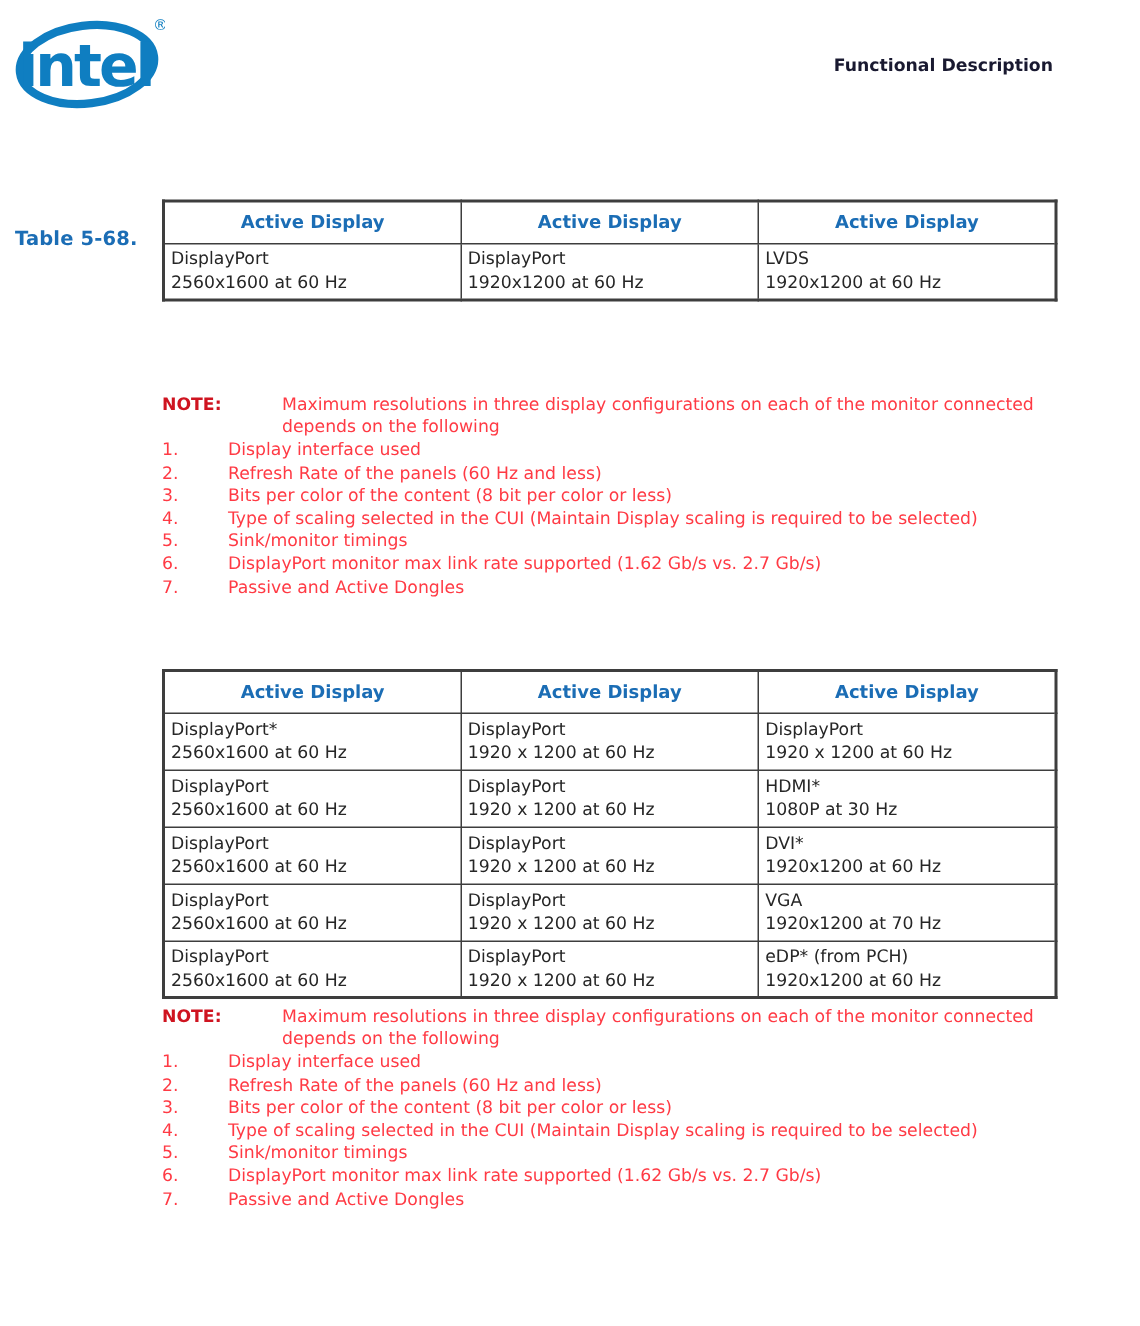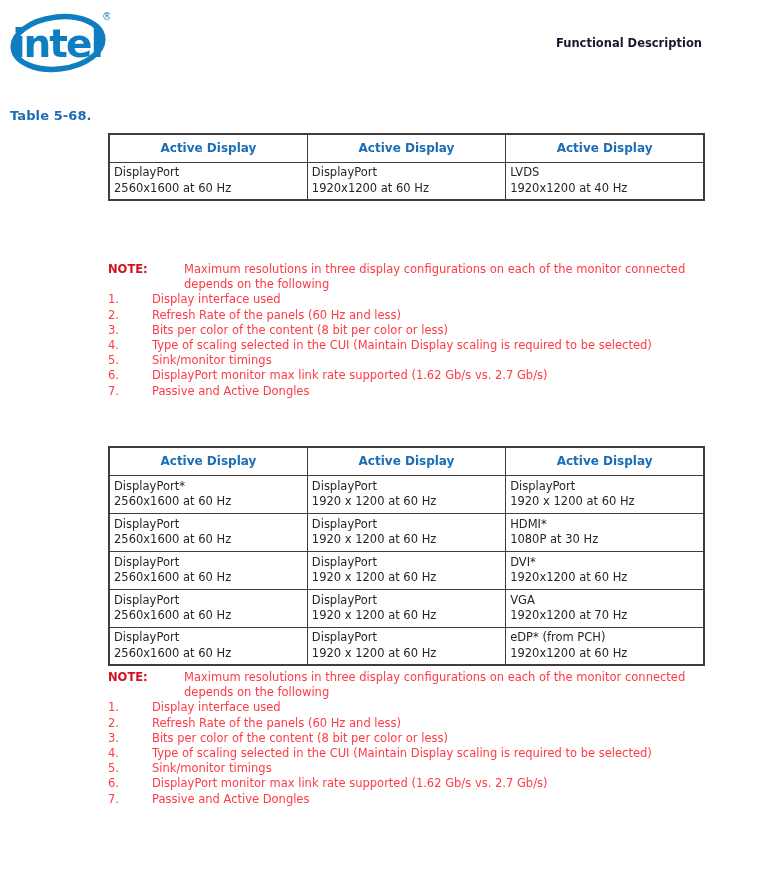--- a/index.html
+++ b/index.html
@@ -27,21 +27,21 @@
   
   .table-title {
     position: absolute;
     left: 10px;
     display: flex;
     font-size: 13px;
     font-weight: bold;
     color: #1b6db5;
     letter-spacing: 0.1px;
   }
-  .table-title .t-label { width: 102px; flex: 0 0 102px; }
+  .table-title .t-label { width: 102px; flex: 0 0 102px; margin-top: 44px; }
 
   
   table.cfg-table {
     position: absolute;
     left: 108px;
     width: 597px;
     border-collapse: collapse;
     table-layout: fixed;
     border: 2.2px solid #3e3e3e;
     background: #ffffff;
@@ -67,28 +67,28 @@
 
   
   .note {
     position: absolute;
     left: 108px;
     width: 610px;
     font-size: 11.5px;
     line-height: 15.2px;
     color: #ff3a44;
   }
-  .note-head { display: flex; }
+  .note-head { display: flex; gap: 36px; }
   .note-label {
     flex: 0 0 44px;
     width: 44px;
     font-weight: bold;
     color: #cf1420;
   }
-  .note-text { white-space: pre-line; margin-left: 32px; }
+  .note-text { white-space: pre-line; }
   .note-item { display: flex; }
   .note-num { flex: 0 0 44px; width: 44px; }
 </style>
 </head>
 <body>
 
 <div class="page">
 
   <svg class="logo" width="100" height="70" viewBox="0 0 100 70">
     <ellipse cx="48" cy="37" rx="45" ry="26" transform="rotate(-7 48 37)" fill="none" stroke="#0f7ec1" stroke-width="5.5"></ellipse>
@@ -109,21 +109,21 @@
         <th>Active Display</th>
       </tr>
     </thead>
     <tbody>
       <tr>
         <td>DisplayPort
 2560x1600 at 60 Hz</td>
         <td>DisplayPort
 1920x1200 at 60 Hz</td>
         <td>LVDS
-1920x1200 at 40 Hz</td>
+1920x1200 at 60 Hz</td>
       </tr>
     </tbody>
   </table>
 
   <div class="note" style="top:262px">
     <div class="note-head">
       <span class="note-label">NOTE:</span>
       <span class="note-text">Maximum resolutions in three display configurations on each of the monitor connected
 depends on the following</span>
     </div>

